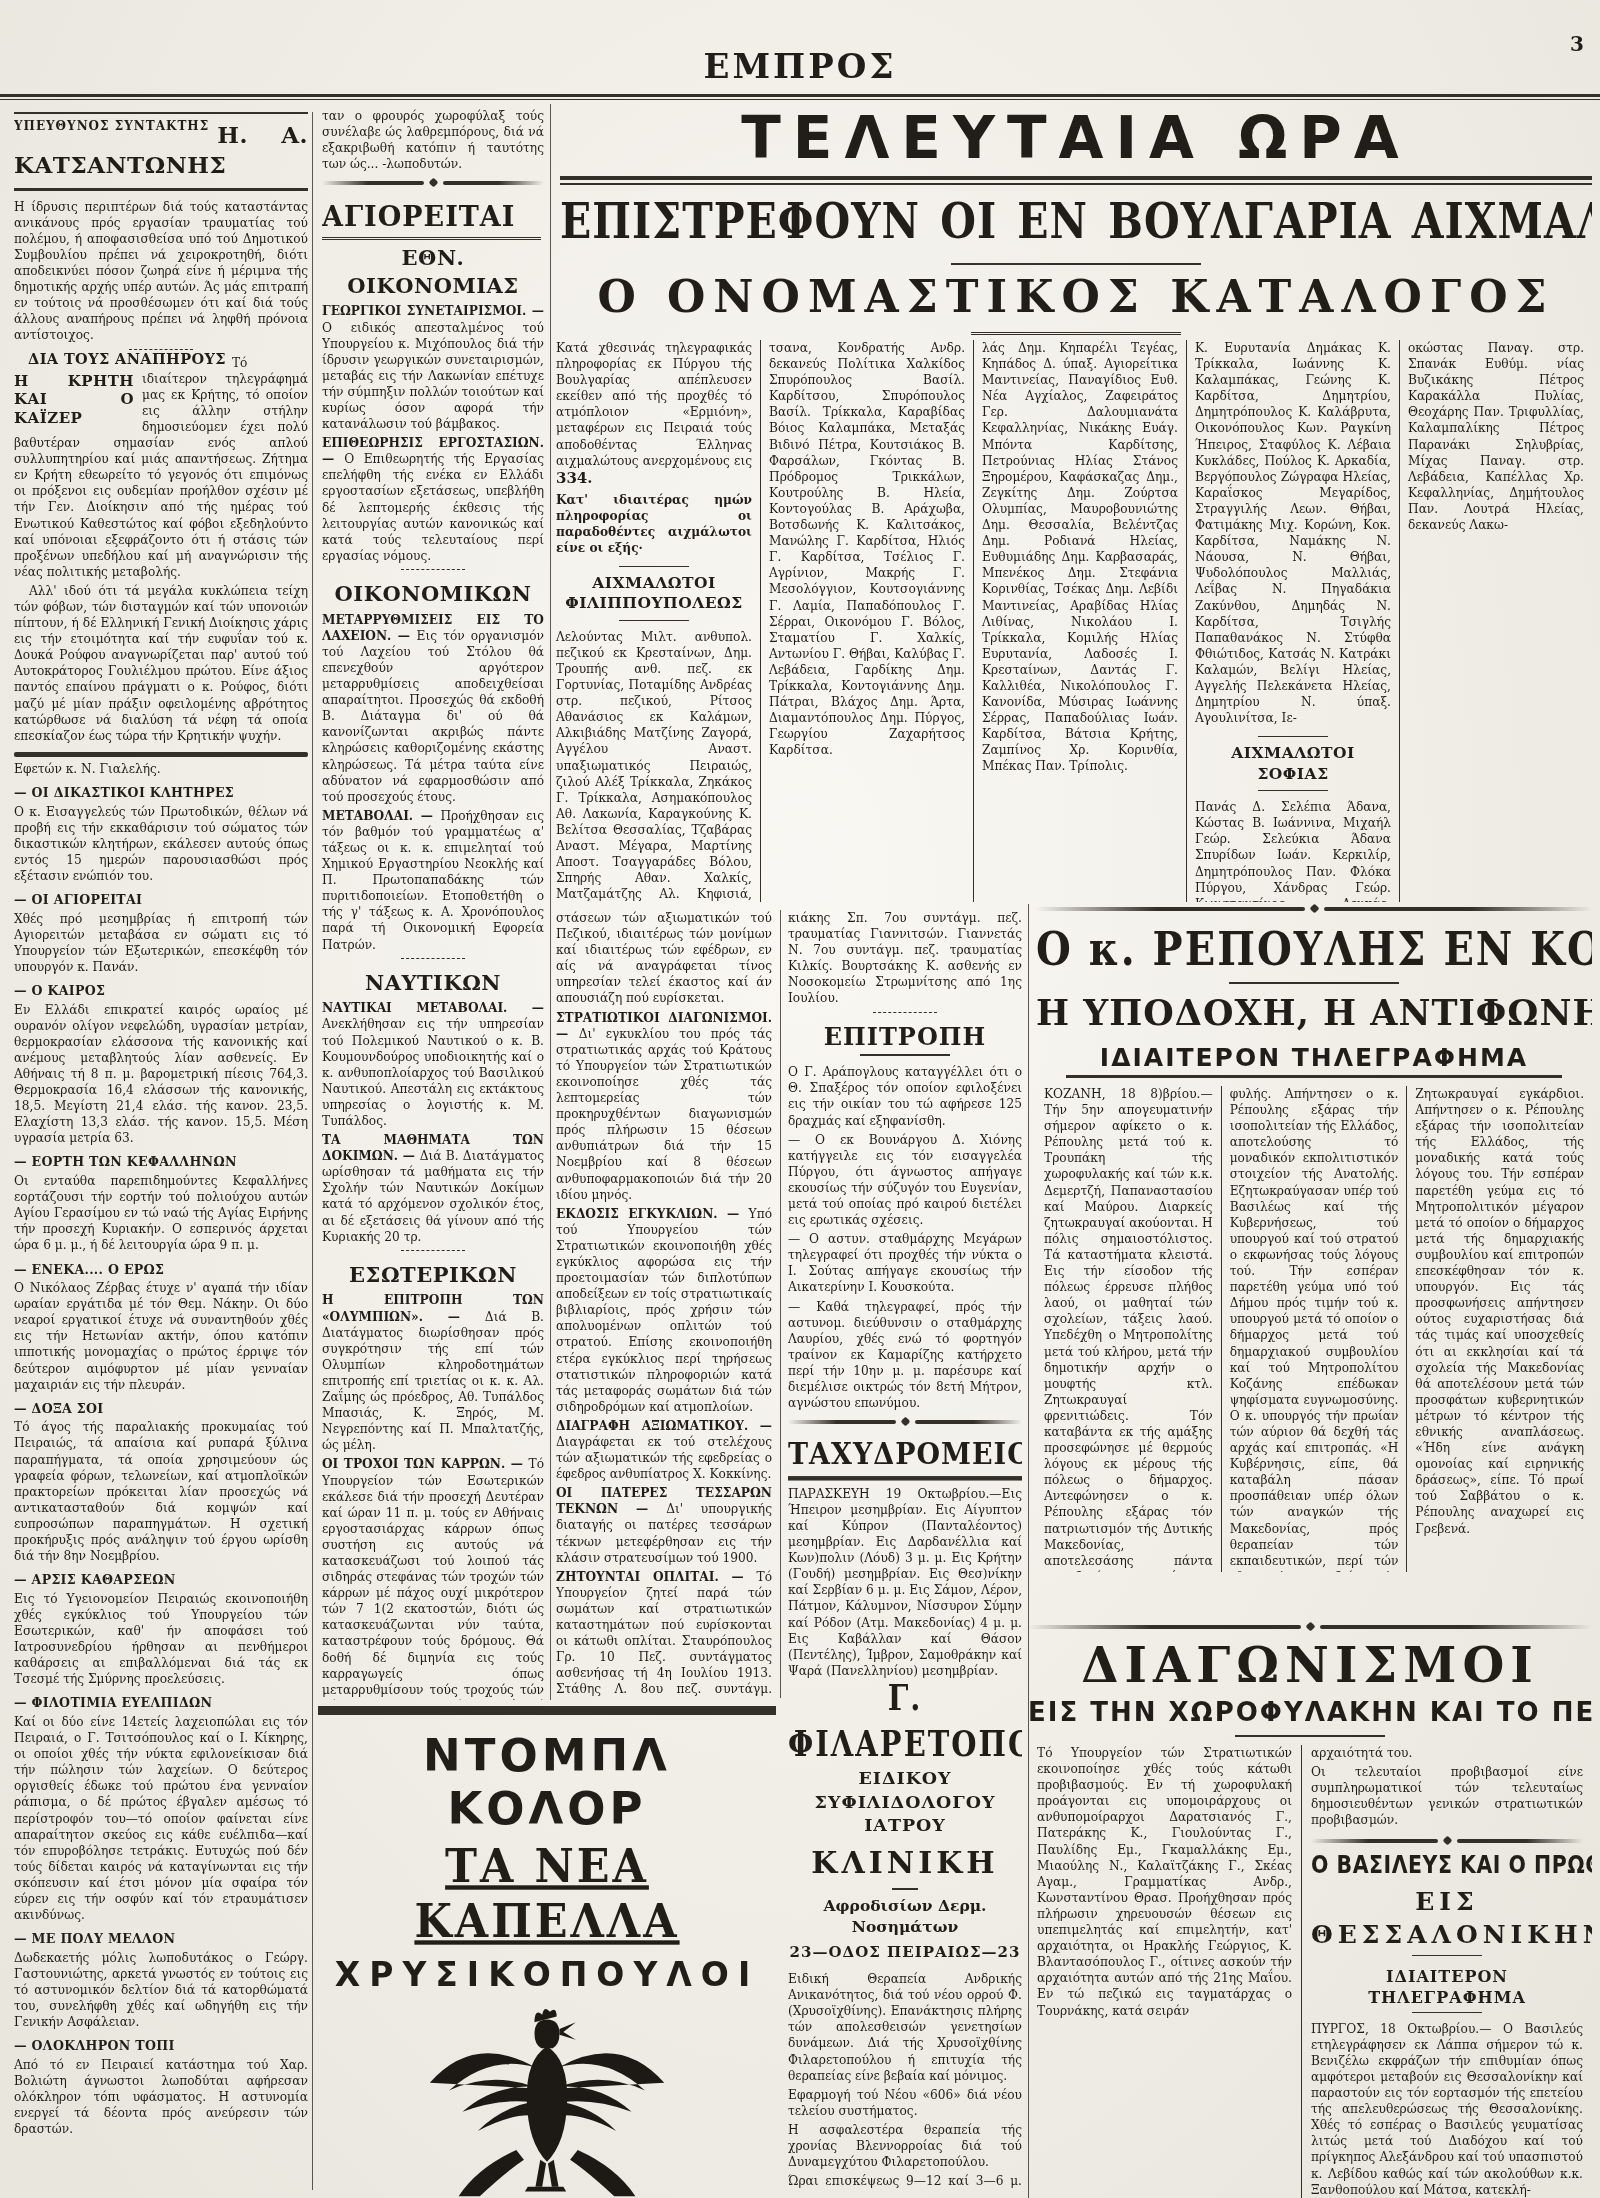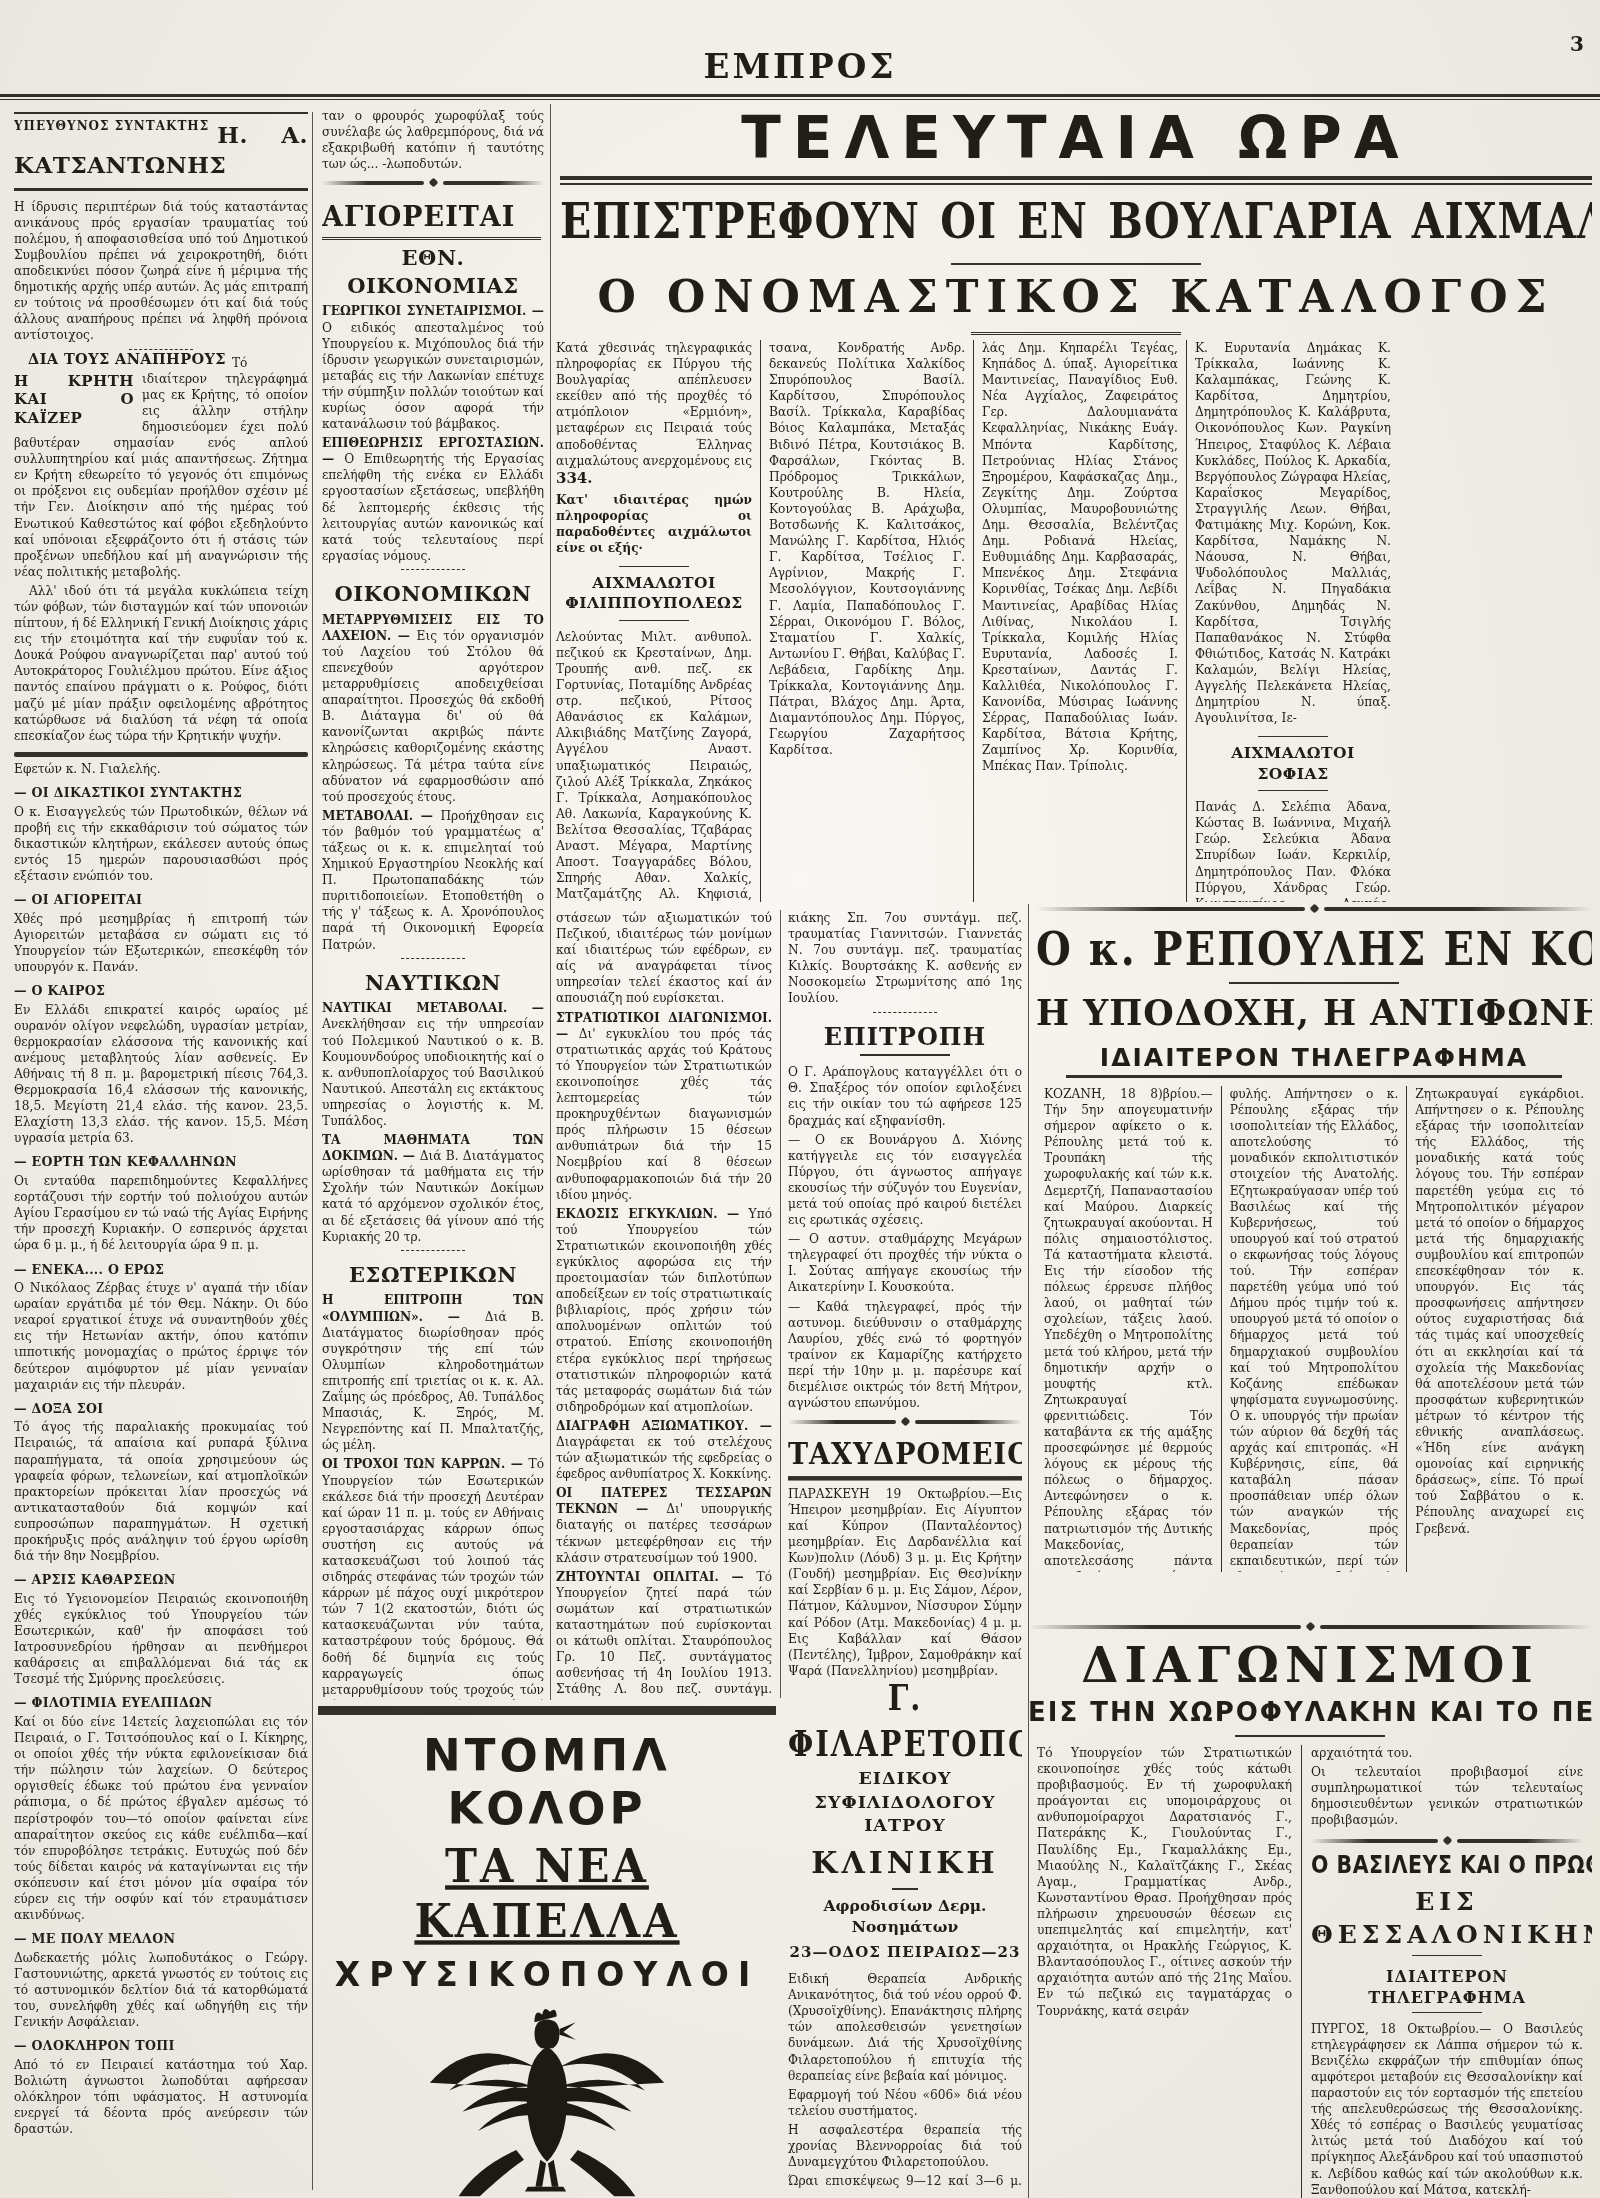--- a/index.html
+++ b/index.html
@@ -102,21 +102,21 @@
     </div>
     <div class="mini-rule"></div>
     <div>
       <div class="crete-head" style="width:120px;">Η ΚΡΗΤΗ ΚΑΙ Ο ΚΑΪΖΕΡ</div>
       <p class="noind">Τό ιδιαίτερον τηλεγράφημά μας εκ Κρήτης, τό οποίον εις άλλην στήλην δημοσιεύομεν έχει πολύ βαθυτέραν σημασίαν ενός απλού συλλυπητηρίου καί μιάς απαντήσεως. Ζήτημα εν Κρήτη εθεωρείτο τό γεγονός ότι επιμόνως οι πρόξενοι εις ουδεμίαν προήλθον σχέσιν μέ τήν Γεν. Διοίκησιν από τής ημέρας τού Ενωτικού Καθεστώτος καί φόβοι εξεδηλούντο καί υπόνοιαι εξεφράζοντο ότι ή στάσις τών προξένων υπεδήλου καί μή αναγνώρισιν τής νέας πολιτικής μεταβολής.</p>
       <p>Αλλ' ιδού ότι τά μεγάλα κυκλώπεια τείχη τών φόβων, τών δισταγμών καί τών υπονοιών πίπτουν, ή δέ Ελληνική Γενική Διοίκησις χάρις εις τήν ετοιμότητα καί τήν ευφυΐαν τού κ. Δουκά Ρούφου αναγνωρίζεται παρ' αυτού τού Αυτοκράτορος Γουλιέλμου πρώτου. Είνε άξιος παντός επαίνου πράγματι ο κ. Ρούφος, διότι μαζύ μέ μίαν πράξιν οφειλομένης αβρότητος κατώρθωσε νά διαλύση τά νέφη τά οποία επεσκίαζον έως τώρα τήν Κρητικήν ψυχήν.</p>
     </div>
     <div class="thick-rule" style="margin:8px 0 4px;"></div>
     <p class="stray noind">Εφετών κ. Ν. Γιαλελής.</p>
 
-    <div class="brief-title">— ΟΙ ΔΙΚΑΣΤΙΚΟΙ ΣΥΝΤΑΚΤΗΣ</div>
+    <div class="brief-title">— ΟΙ ΔΙΚΑΣΤΙΚΟΙ ΚΛΗΤΗΡΕΣ</div>
     <p class="noind">Ο κ. Εισαγγελεύς τών Πρωτοδικών, θέλων νά προβή εις τήν εκκαθάρισιν τού σώματος τών δικαστικών κλητήρων, εκάλεσεν αυτούς όπως εντός 15 ημερών παρουσιασθώσι πρός εξέτασιν ενώπιόν του.</p>
     <div class="brief-title">— ΟΙ ΑΓΙΟΡΕΙΤΑΙ</div>
     <p class="noind">Χθές πρό μεσημβρίας ή επιτροπή τών Αγιορειτών μεταβάσα εν σώματι εις τό Υπουργείον τών Εξωτερικών, επεσκέφθη τόν υπουργόν κ. Πανάν.</p>
     <div class="brief-title">— Ο ΚΑΙΡΟΣ</div>
     <p class="noind">Εν Ελλάδι επικρατεί καιρός ωραίος μέ ουρανόν ολίγον νεφελώδη, υγρασίαν μετρίαν, θερμοκρασίαν ελάσσονα τής κανονικής καί ανέμους μεταβλητούς λίαν ασθενείς. Εν Αθήναις τή 8 π. μ. βαρομετρική πίεσις 764,3. Θερμοκρασία 16,4 ελάσσων τής κανονικής, 18,5. Μεγίστη 21,4 ελάσ. τής κανον. 23,5. Ελαχίστη 13,3 ελάσ. τής κανον. 15,5. Μέση υγρασία μετρία 63.</p>
     <div class="brief-title">— ΕΟΡΤΗ ΤΩΝ ΚΕΦΑΛΛΗΝΩΝ</div>
     <p class="noind">Οι ενταύθα παρεπιδημούντες Κεφαλλήνες εορτάζουσι τήν εορτήν τού πολιούχου αυτών Αγίου Γερασίμου εν τώ ναώ τής Αγίας Ειρήνης τήν προσεχή Κυριακήν. Ο εσπερινός άρχεται ώρα 6 μ. μ., ή δέ λειτουργία ώρα 9 π. μ.</p>
     <div class="brief-title">— ΕΝΕΚΑ.... Ο ΕΡΩΣ</div>
     <p class="noind">Ο Νικόλαος Ζέρβας έτυχε ν' αγαπά τήν ιδίαν ωραίαν εργάτιδα μέ τόν Θεμ. Νάκην. Οι δύο νεαροί εργατικοί έτυχε νά συναντηθούν χθές εις τήν Ηετωνίαν ακτήν, όπου κατόπιν ιπποτικής μονομαχίας ο πρώτος έρριψε τόν δεύτερον αιμόφυρτον μέ μίαν γενναίαν μαχαιριάν εις τήν πλευράν.</p>
     <div class="brief-title">— ΔΟΞΑ ΣΟΙ</div>
@@ -186,20 +186,23 @@
     <div class="ncol" style="width:196px;">
       <p class="noind">τσανα, Κονδρατής Ανδρ. δεκανεύς Πολίτικα Χαλκίδος Σπυρόπουλος Βασίλ. Καρδίτσου, Σπυρόπουλος Βασίλ. Τρίκκαλα, Καραβίδας Βόιος Καλαμπάκα, Μεταξάς Βιδινό Πέτρα, Κουτσιάκος Β. Φαρσάλων, Γκόντας Β. Πρόδρομος Τρικκάλων, Κουτρούλης Β. Ηλεία, Κοντογούλας Β. Αράχωβα, Βοτσδωνής Κ. Καλιτσάκος, Μανώλης Γ. Καρδίτσα, Ηλιός Γ. Καρδίτσα, Τσέλιος Γ. Αγρίνιον, Μακρής Γ. Μεσολόγγιον, Κουτσογιάννης Γ. Λαμία, Παπαδόπουλος Γ. Σέρραι, Οικονόμου Γ. Βόλος, Σταματίου Γ. Χαλκίς, Αντωνίου Γ. Θήβαι, Καλύβας Γ. Λεβάδεια, Γαρδίκης Δημ. Τρίκκαλα, Κοντογιάννης Δημ. Πάτραι, Βλάχος Δημ. Άρτα, Διαμαντόπουλος Δημ. Πύργος, Γεωργίου Ζαχαρήτσος Καρδίτσα.</p>
     </div>
     <div class="ncol" style="width:196px;">
       <p class="noind">λάς Δημ. Κηπαρέλι Τεγέας, Κηπάδος Δ. ύπαξ. Αγιορείτικα Μαντινείας, Παναγίδιος Ευθ. Νέα Αγχίαλος, Ζαφειράτος Γερ. Δαλουμιανάτα Κεφαλληνίας, Νικάκης Ευάγ. Μπόντα Καρδίτσης, Πετρούνιας Ηλίας Στάνος Ξηρομέρου, Καφάσκαζας Δημ., Ζεγκίτης Δημ. Ζούρτσα Ολυμπίας, Μαυροβουνιώτης Δημ. Θεσσαλία, Βελέντζας Δημ. Ροδιανά Ηλείας, Ευθυμιάδης Δημ. Καρβασαράς, Μπενέκος Δημ. Στεφάνια Κορινθίας, Τσέκας Δημ. Λεβίδι Μαντινείας, Αραβίδας Ηλίας Λιθίνας, Νικολάου Ι. Τρίκκαλα, Κομιλής Ηλίας Ευρυτανία, Λαδοσές Ι. Κρεσταίνων, Δαντάς Γ. Καλλιθέα, Νικολόπουλος Γ. Κανονίδα, Μύσιρας Ιωάννης Σέρρας, Παπαδούλιας Ιωάν. Καρδίτσα, Βάτσια Κρήτης, Ζαμπίνος Χρ. Κορινθία, Μπέκας Παν. Τρίπολις.</p>
     </div>
     <div class="ncol" style="width:196px;">
       <p class="noind">Κ. Ευρυτανία Δημάκας Κ. Τρίκκαλα, Ιωάννης Κ. Καλαμπάκας, Γεώνης Κ. Καρδίτσα, Δημητρίου, Δημητρόπουλος Κ. Καλάβρυτα, Οικονόπουλος Κων. Ραγκίνη Ήπειρος, Σταφύλος Κ. Λέβαια Κυκλάδες, Πούλος Κ. Αρκαδία, Βεργόπουλος Ζώγραφα Ηλείας, Καραΐσκος Μεγαρίδος, Στραγγιλής Λεων. Θήβαι, Φατιμάκης Μιχ. Κορώνη, Κοκ. Καρδίτσα, Ναμάκης Ν. Νάουσα, Ν. Θήβαι, Ψυδολόπουλος Μαλλιάς, Λεΐβας Ν. Πηγαδάκια Ζακύνθου, Δημηδάς Ν. Καρδίτσα, Τσιγλής Παπαθανάκος Ν. Στύφθα Φθιώτιδος, Κατσάς Ν. Κατράκι Καλαμών, Βελίγι Ηλείας, Αγγελής Πελεκάνετα Ηλείας, Δημητρίου Ν. ύπαξ. Αγουλινίτσα, Ιε-</p>
       <div class="pow-head"><div class="hr"></div><span>ΑΙΧΜΑΛΩΤΟΙ ΣΟΦΙΑΣ</span><div class="hr"></div></div>
       <p class="noind">Πανάς Δ. Σελέπια Άδανα, Κώστας Β. Ιωάννινα, Μιχαήλ Γεώρ. Σελεύκια Άδανα Σπυρίδων Ιωάν. Κερκιλίρ, Δημητρόπουλος Παν. Φλόκα Πύργου, Χάνδρας Γεώρ. Κωνσταντίνος Λευκάς, Αθάσιος Αθαν. Αλαμβάγα, Σοφιανόπουλος Ν. Τρίπολις, Σοφιανόπουλος Γρηγόριος, Παρνασίς, Διαμαντής Δημ. Αγρίνιον, Σταβούλης Αθ. Βάφτος Γκαρτσένης Νικ. Ηλεία, Χατζόπουλος Γεώργ. Μέγα Καρπενήσιον, Κάρκας Ι. Αιτωλικόν, Σακουλές Φώτ. Νεζέρι Μεσσηνίας, Χριστοδόπουλος Χρ. Καλάβρυτα, Λιβεράκης Παν. δεκανεύς Λακωνία.</p>
+    </div>
+    <div class="ncol" style="flex:1;">
+      <p class="noind">οκώστας Παναγ. στρ. Σπανάκ Ευθύμ. νίας Βυζικάκης Πέτρος Καρακάλλα Πυλίας, Θεοχάρης Παν. Τριφυλλίας, Καλαμπαλίκης Πέτρος Παρανάκι Σηλυβρίας, Μίχας Παναγ. στρ. Λεβάδεια, Καπέλλας Χρ. Κεφαλληνίας, Δημήτουλος Παν. Λουτρά Ηλείας, δεκανεύς Λακω-</p>
     </div>
   </div>
 
   <div class="blk bt" style="left:556px;top:910px;width:216px;height:788px;">
     <p class="noind">στάσεων τών αξιωματικών τού Πεζικού, ιδιαιτέρως τών μονίμων καί ιδιαιτέρως τών εφέδρων, εν αίς νά αναγράφεται τίνος υπηρεσίαν τελεί έκαστος καί άν απουσιάζη πού ευρίσκεται.</p>
     <p class="noind"><span class="item-title">ΣΤΡΑΤΙΩΤΙΚΟΙ ΔΙΑΓΩΝΙΣΜΟΙ.— </span><span>Δι' εγκυκλίου του πρός τάς στρατιωτικάς αρχάς τού Κράτους τό Υπουργείον τών Στρατιωτικών εκοινοποίησε χθές τάς λεπτομερείας τών προκηρυχθέντων διαγωνισμών πρός πλήρωσιν 15 θέσεων ανθυπιάτρων διά τήν 15 Νοεμβρίου καί 8 θέσεων ανθυποφαρμακοποιών διά τήν 20 ιδίου μηνός.</span></p>
     <p class="noind"><span class="item-title">ΕΚΔΟΣΙΣ ΕΓΚΥΚΛΙΩΝ. — </span><span>Υπό τού Υπουργείου τών Στρατιωτικών εκοινοποιήθη χθές εγκύκλιος αφορώσα εις τήν προετοιμασίαν τών διπλοτύπων αποδείξεων εν τοίς στρατιωτικαίς βιβλιαρίοις, πρός χρήσιν τών απολυομένων οπλιτών τού στρατού. Επίσης εκοινοποιήθη ετέρα εγκύκλιος περί τηρήσεως στατιστικών πληροφοριών κατά τάς μεταφοράς σωμάτων διά τών σιδηροδρόμων καί ατμοπλοίων.</span></p>
     <p class="noind"><span class="item-title">ΔΙΑΓΡΑΦΗ ΑΞΙΩΜΑΤΙΚΟΥ. — </span><span>Διαγράφεται εκ τού στελέχους τών αξιωματικών τής εφεδρείας ο έφεδρος ανθυπίατρος Χ. Κοκκίνης.</span></p>
     <p class="noind"><span class="item-title">ΟΙ ΠΑΤΕΡΕΣ ΤΕΣΣΑΡΩΝ ΤΕΚΝΩΝ — </span><span>Δι' υπουργικής διαταγής οι πατέρες τεσσάρων τέκνων μετεφέρθησαν εις τήν κλάσιν στρατευσίμων τού 1900.</span></p>
     <p class="noind"><span class="item-title">ΖΗΤΟΥΝΤΑΙ ΟΠΛΙΤΑΙ. — </span><span>Τό Υπουργείον ζητεί παρά τών σωμάτων καί στρατιωτικών καταστημάτων πού ευρίσκονται οι κάτωθι οπλίται. Σταυρόπουλος Γρ. 10 Πεζ. συντάγματος ασθενήσας τή 4η Ιουλίου 1913. Στάθης Λ. 8ου πεζ. συντάγμ. τραυματισθείς τή 8η Ιανουαρίου. Ξεκομινός Γ. 22ου συντάγμ. διακομισθείς τήν 25ην Αυγούστου εις Πειραιά. Φώτης Γ. 17ου συντάγμ. πεζ. διακομισθείς Πειραιά τήν 26ην Ιουνίου. Κοκκινάκης Λ. Παγόπουλος Θ. τού μηχανικού, τραυματισθείς. Τζανέτος Ν. 22ου συντάγμ. πεζ. τραυματίας 19ης Ιουνίου. Τριβιζάς Ελ. 25ου πεζ. συντάγμ. τραυματίας Κιλκίς. Σιγκούνης Ν. 6ου συντάγμ. πεζ. τραυματίας Γιαννιτσών. Πίτας Διον. 7ου συντάγμ. πεζ. τραυματίας Κιλκίς. Γρίβας Κ. 11ου συντάγμ. πεζ. Βασιλόπουλος Λπ. 11ου συντάγμ. πεζ. νοσήσας εκ χολέρας τήν 10ήν Ιουλίου. Νικολόπουλος Γ. τάγματος υπηρεσίας Μετόπισθεν, ασθενήσας εκ χολέρας τήν 3ην Ιουλίου. Μαστροκώστας Στ. 6ου συντάγμ. πεζ. Μπέστης Ν. εξ Αιγίνης 16-</span></p>

